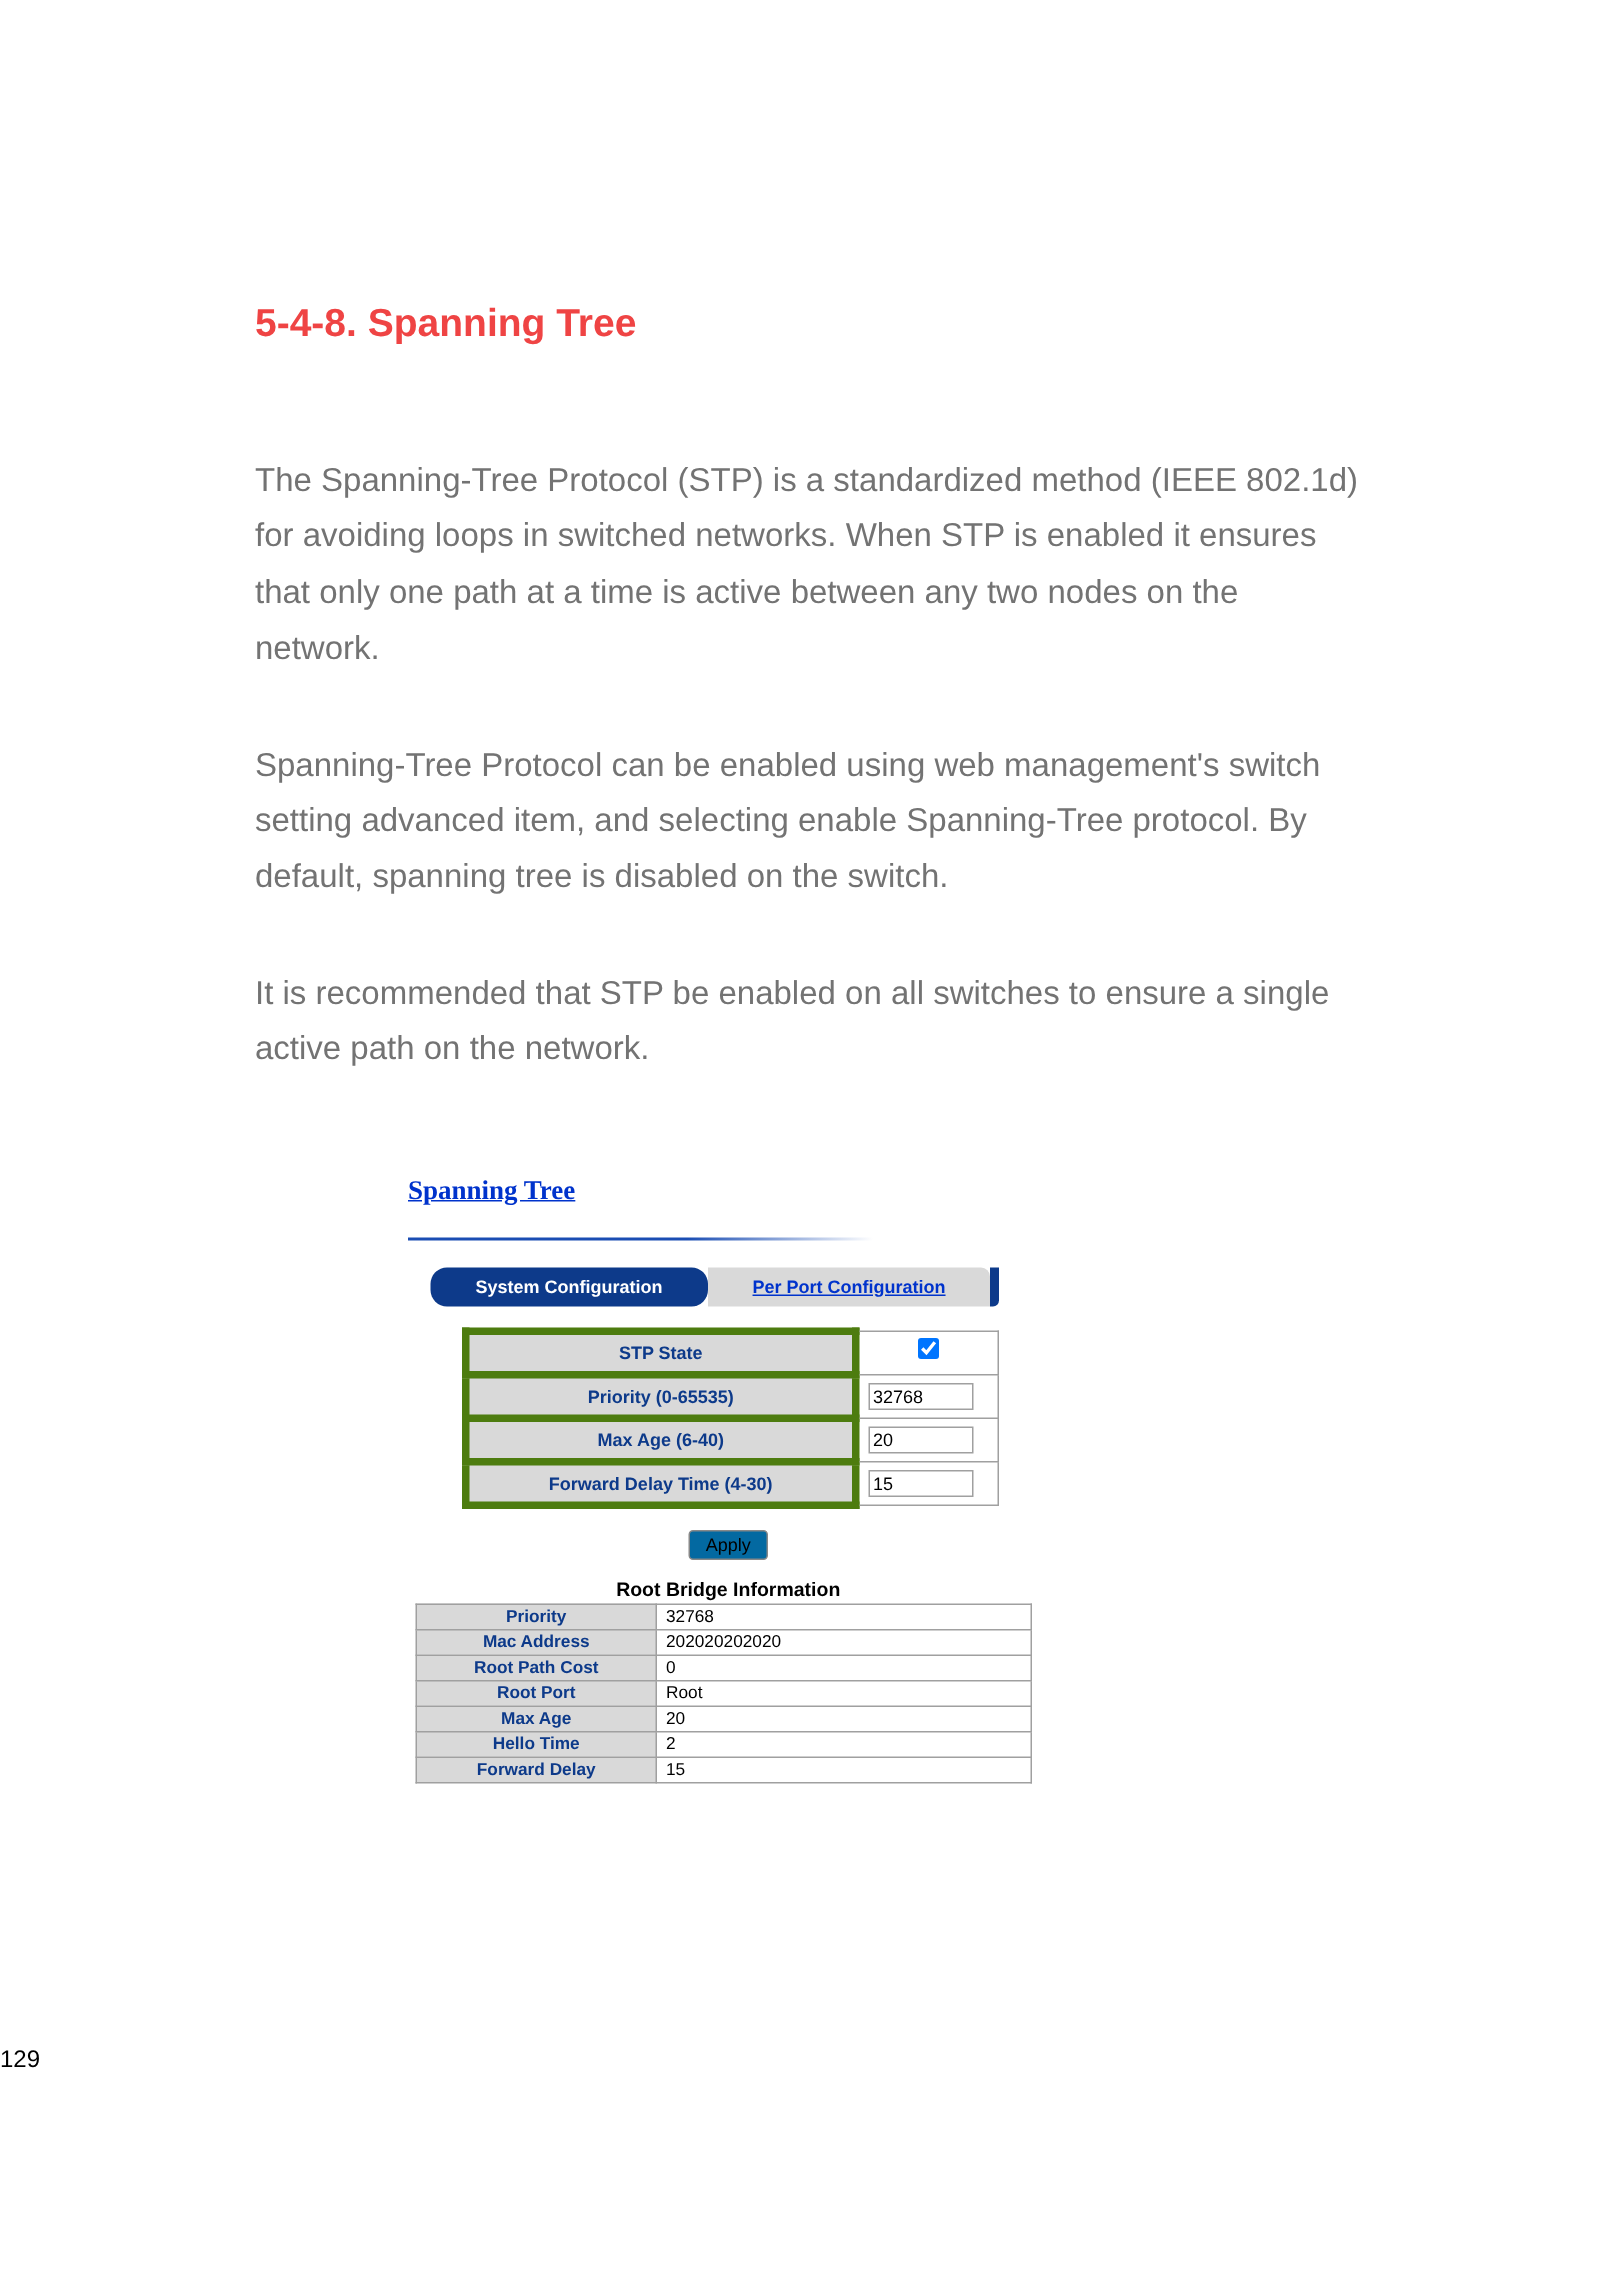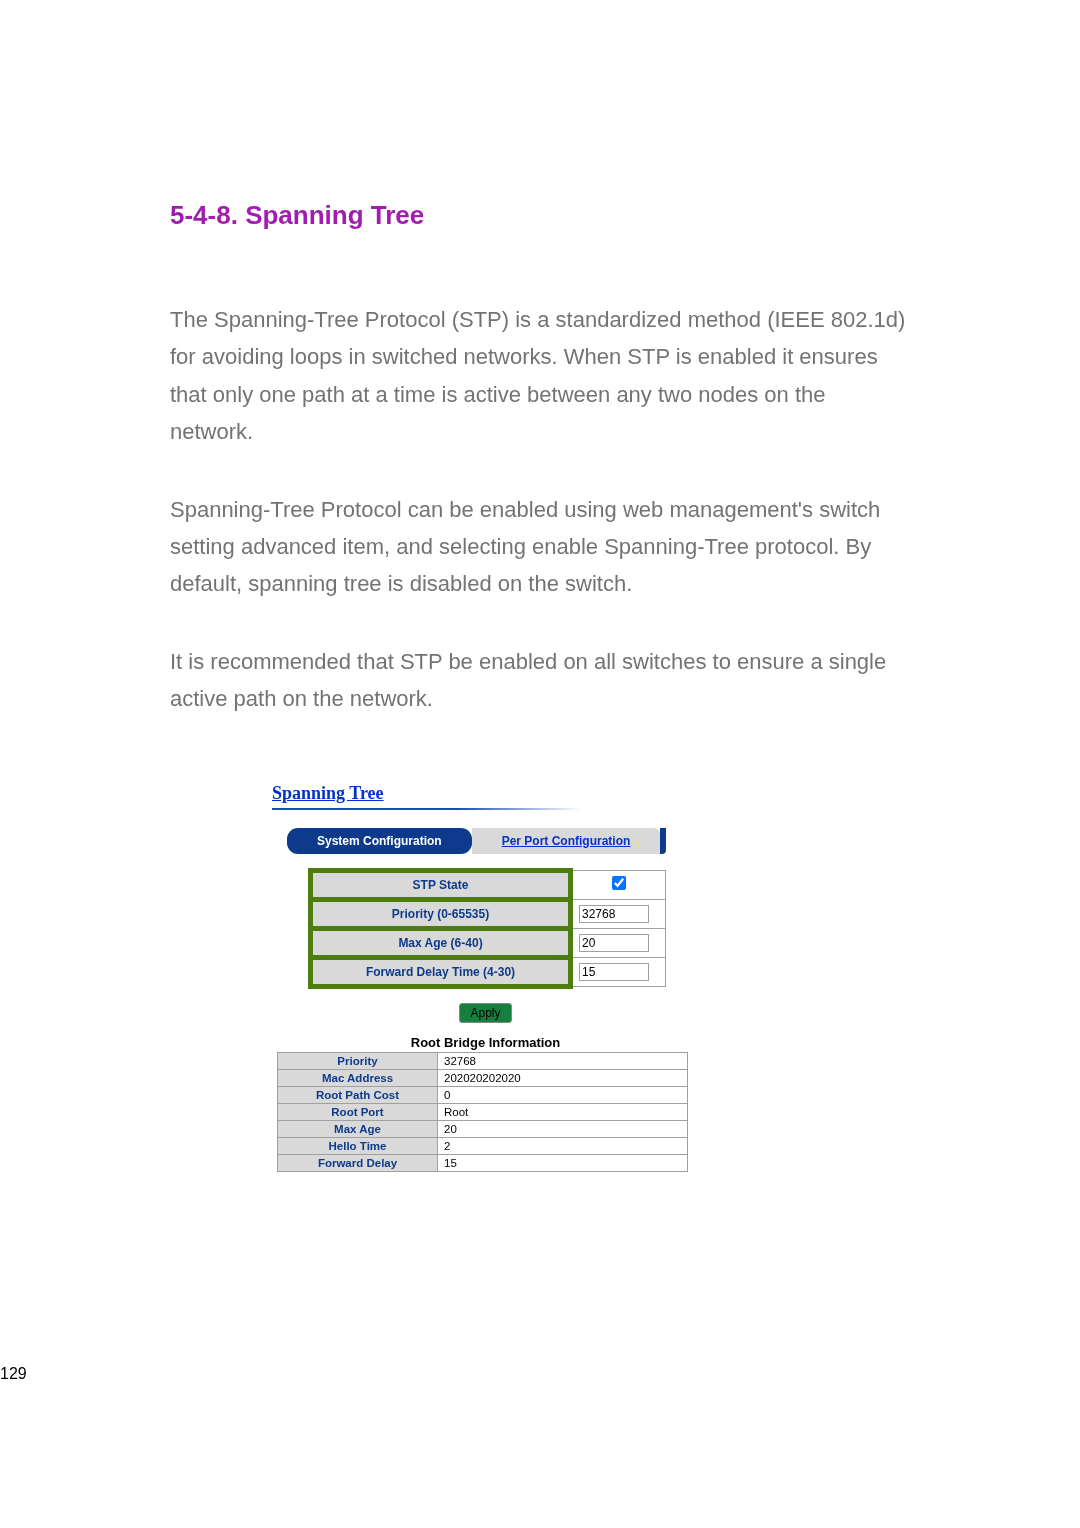--- a/index.html
+++ b/index.html
@@ -13,21 +13,21 @@
       background: #fff;
       font-family: Arial, Helvetica, sans-serif;
       position: relative;
     }
     .page {
       padding: 200px 170px 0 170px;
     }
     .section-title {
       font-size: 26px;
       font-weight: bold;
-      color: #a21caf;
+      color: #ef4444;
       margin-bottom: 70px;
     }
     .body-text {
       font-size: 22px;
       line-height: 1.7;
       color: #737373;
       margin-bottom: 40px;
     }
     .screenshot-container {
       margin-top: 60px;
@@ -36,21 +36,21 @@
       background: #fff;
       padding: 5px 0 5px 0;
     }
     .panel-title {
       font-family: Georgia, 'Times New Roman', serif;
       font-size: 18px;
       font-weight: bold;
       color: #0033cc;
       text-decoration: underline;
       margin-left: 130px;
-      margin-bottom: 4px;
+      margin-bottom: 21px;
     }
     .title-underline {
       margin-left: 130px;
       width: 310px;
       height: 2px;
       background: linear-gradient(to right, #1a4db3 60%, transparent);
       margin-bottom: 18px;
     }
     .tabs {
       display: flex;
@@ -124,21 +124,21 @@
     }
     .apply-btn-wrap {
       margin-left: 166px;
       width: 355px;
       text-align: center;
       margin-bottom: 12px;
     }
     .apply-btn {
       font-size: 12px;
       padding: 2px 10px;
-      background: #15803d;
+      background: #0369a1;
       border: 1px solid #888;
       border-radius: 3px;
       cursor: pointer;
     }
     .info-title {
       margin-left: 166px;
       width: 355px;
       text-align: center;
       font-size: 13px;
       font-weight: bold;

